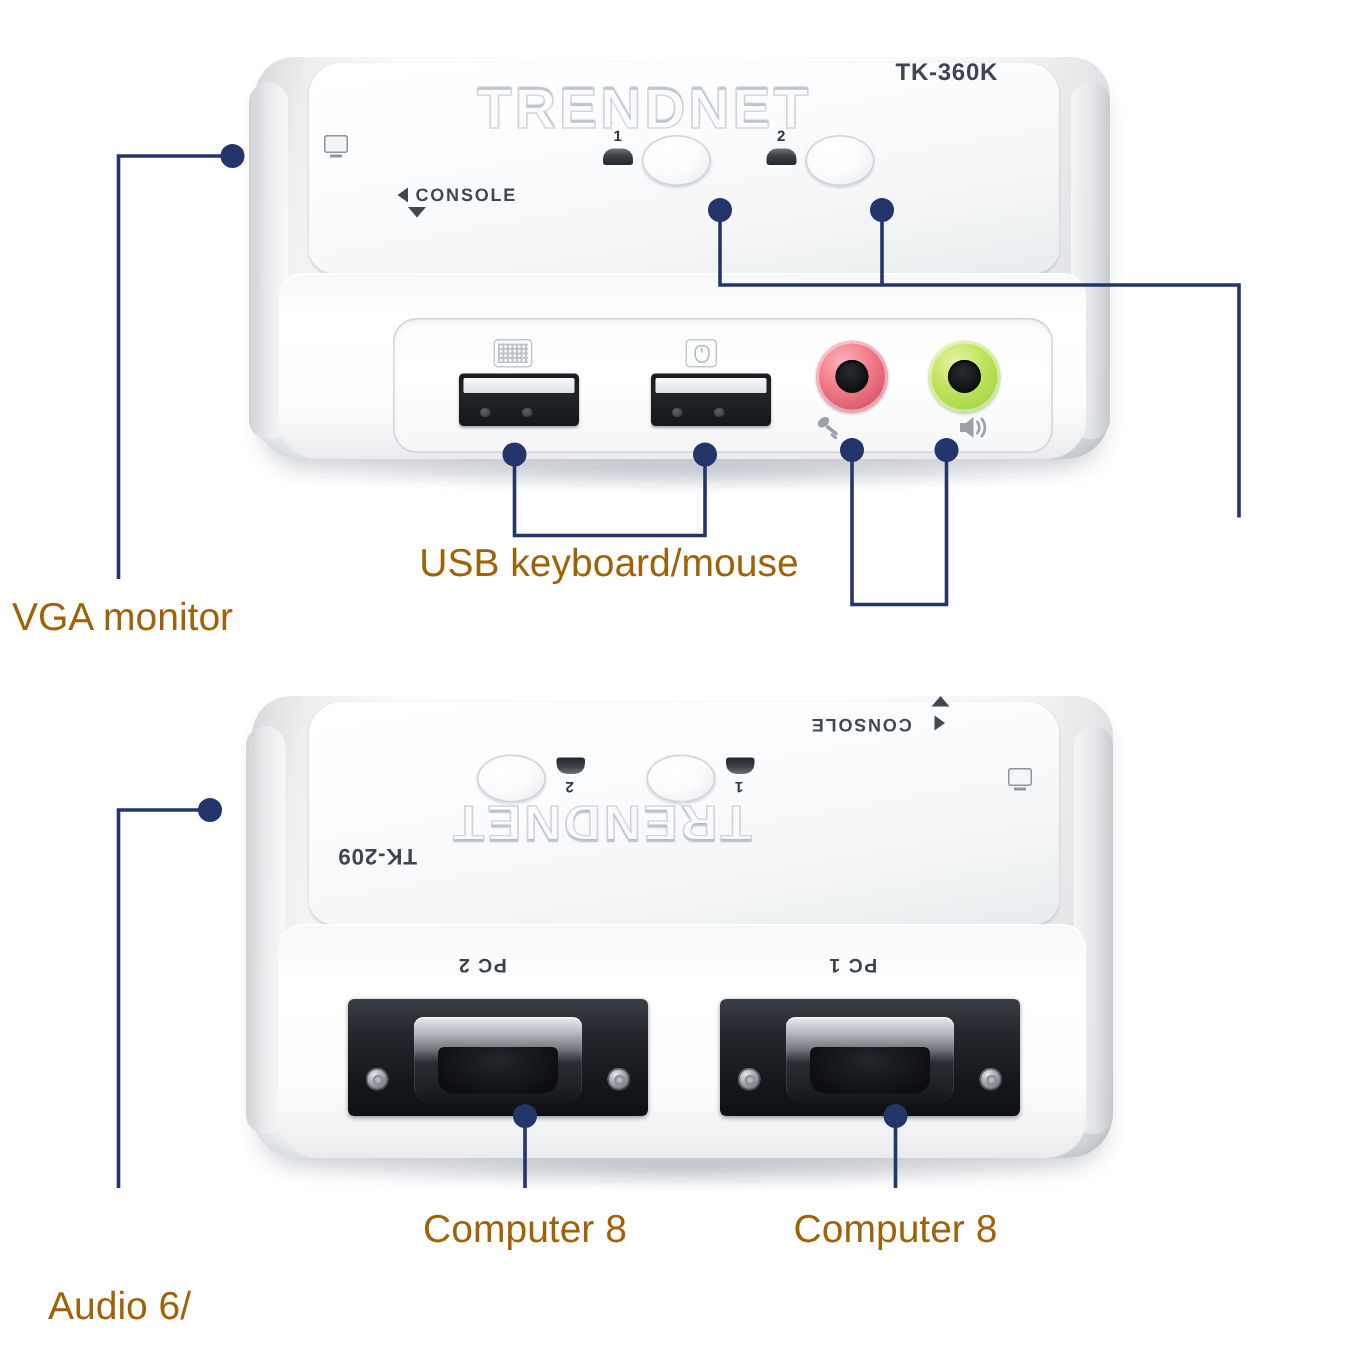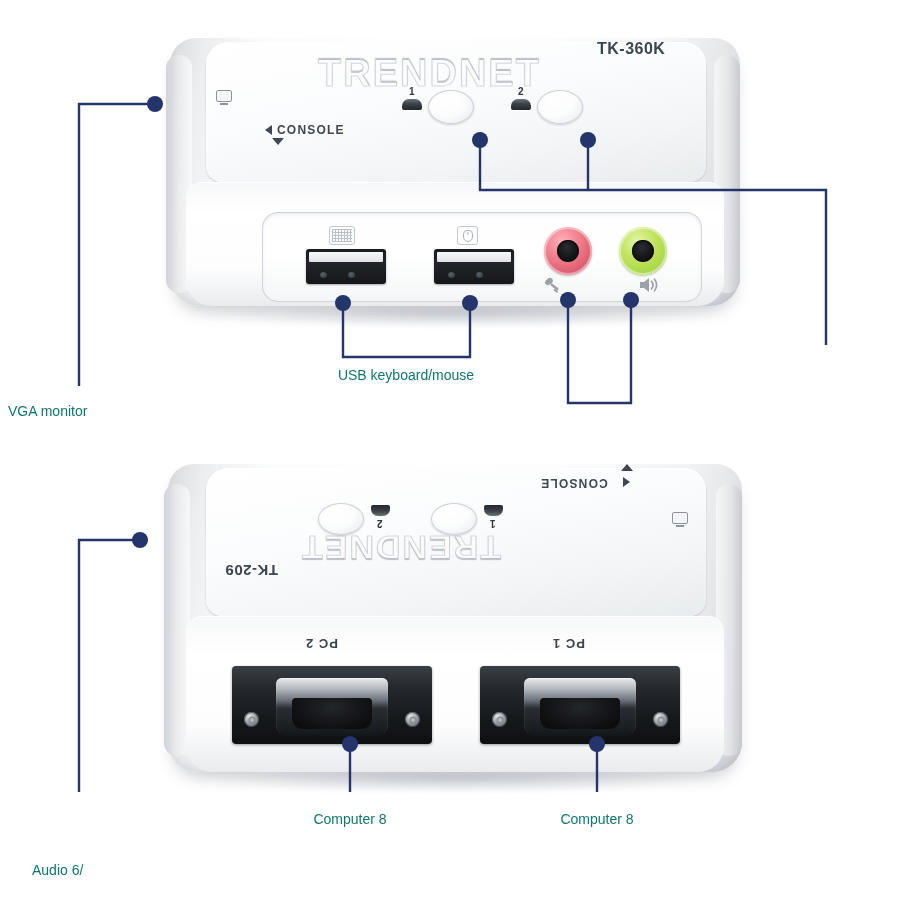--- a/index.html
+++ b/index.html
@@ -9,22 +9,22 @@
     font-family:"Liberation Sans", sans-serif;
     overflow:hidden;
     position:relative;
   }
   .stage{position:absolute;left:0;top:0;width:900px;height:713px;}
 
   
   .callout-svg{position:absolute;left:0;top:0;width:900px;height:900px;pointer-events:none;}
   .label{
     position:absolute;
-    color:#0f766e;
-    font-size:14px;
+    color:#a16207;
+    font-size:26px;
     line-height:26px;
     white-space:pre;
     letter-spacing:0px;
   }
   .label.center{text-align:center;transform:translateX(-50%);}
   .label.left{text-align:left;}
 
   
   .device{position:absolute;}
 

